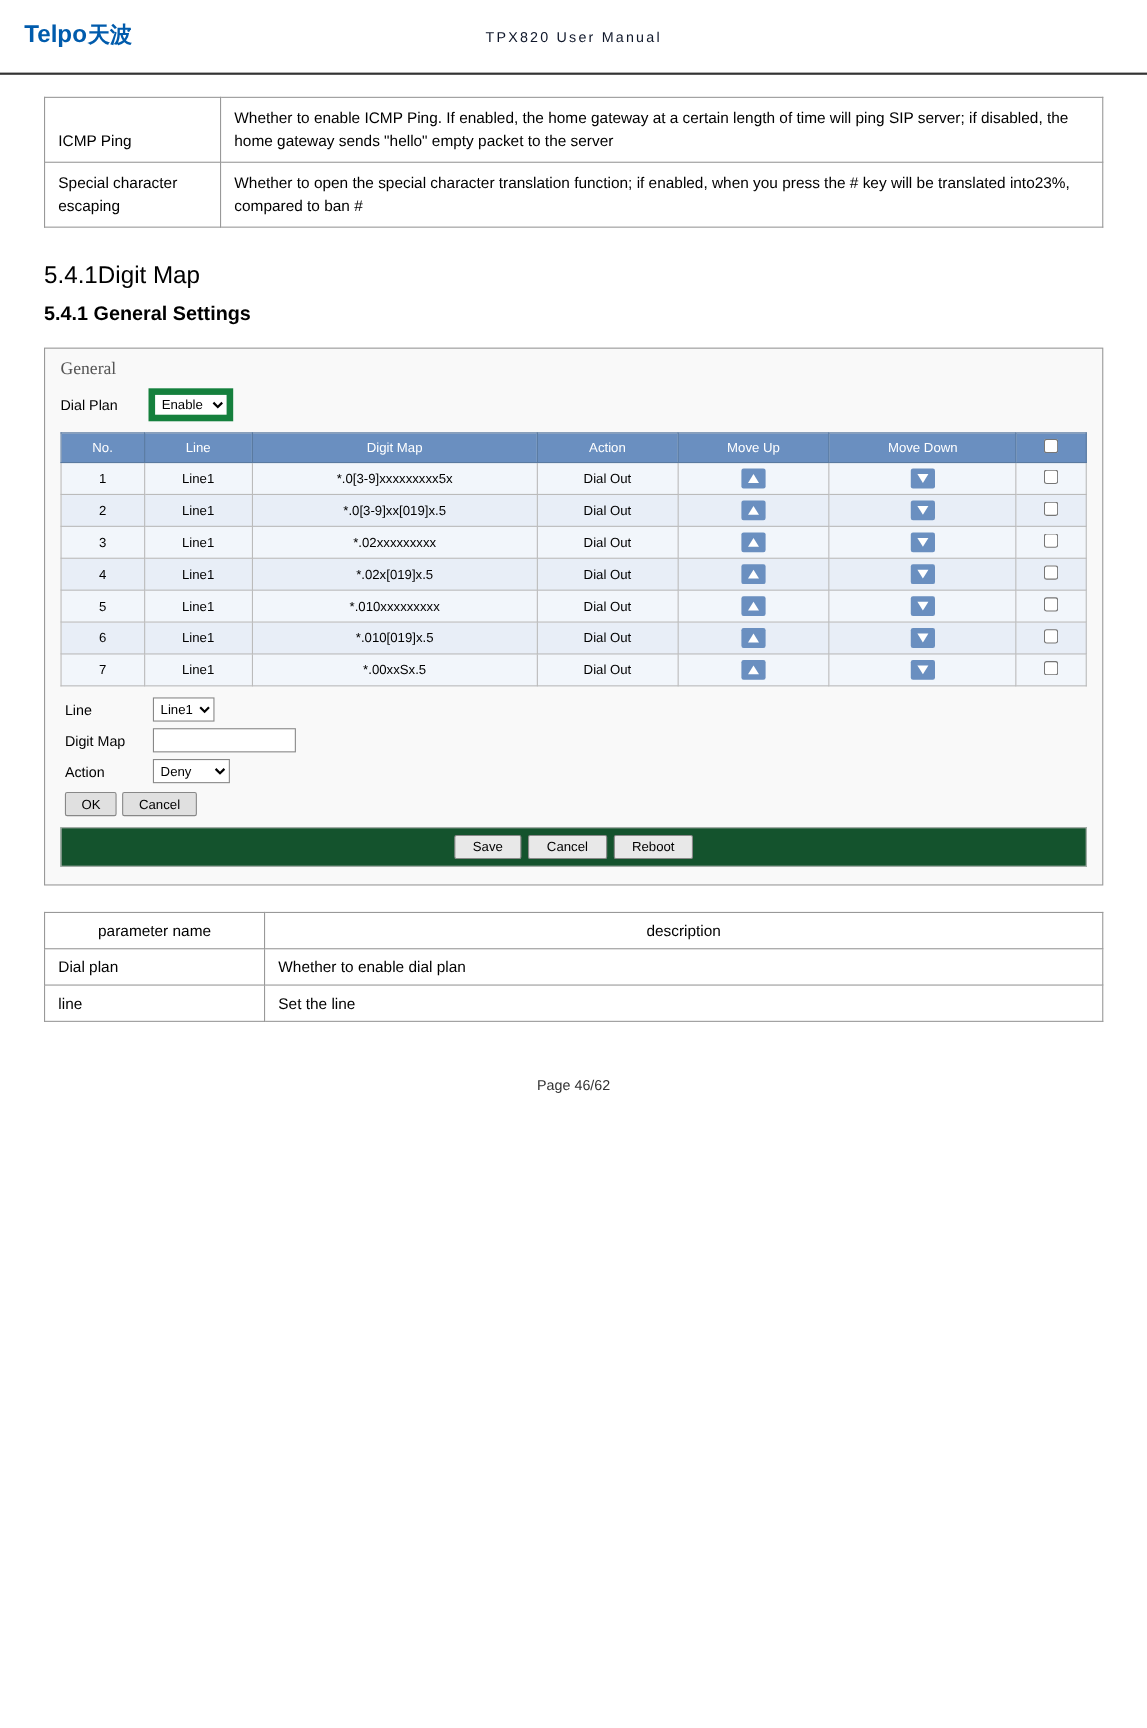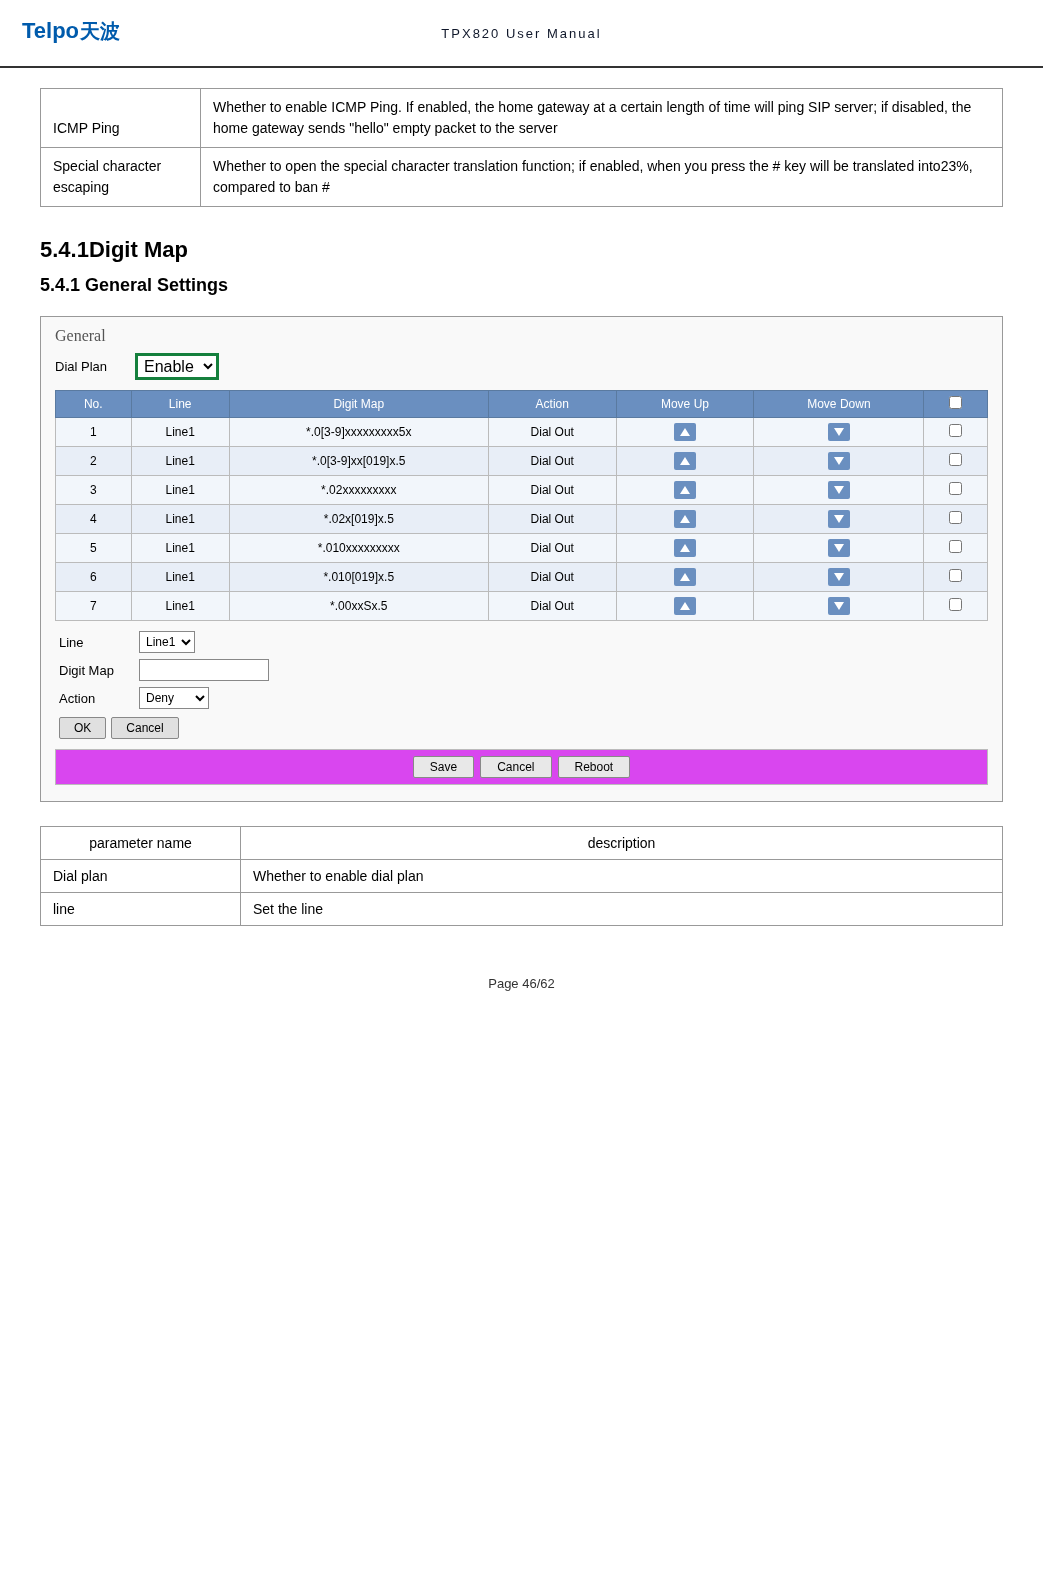--- a/index.html
+++ b/index.html
@@ -54,21 +54,21 @@
       line-height: 1.5;
     }
     .top-table td:first-child {
       width: 160px;
       vertical-align: bottom;
     }
 
     
     .section-h1 {
       font-size: 22px;
-      font-weight: bold;
+      font-weight: normal;
       margin: 24px 0 12px 0;
     }
     .section-h2 {
       font-size: 18px;
       font-weight: bold;
       margin: 12px 0 20px 0;
     }
 
     
     .general-box {
@@ -87,23 +87,23 @@
       display: flex;
       align-items: center;
       gap: 10px;
       margin-bottom: 10px;
     }
     .dial-plan-row label {
       font-size: 13px;
       min-width: 70px;
     }
     .small-select {
-      font-size: 16px;
+      font-size: 12px;
       padding: 1px 2px;
-      border: 3px solid #15803d;
+      border: 6px solid #15803d;
       background: #fff;
     }
 
     
     .digit-table {
       width: 100%;
       border-collapse: collapse;
       margin-bottom: 10px;
     }
     .digit-table th {
@@ -187,21 +187,21 @@
       padding: 3px 14px;
       font-size: 12px;
       border: 1px solid #888;
       background: #e0e0e0;
       cursor: pointer;
       border-radius: 2px;
     }
 
     
     .bottom-bar {
-      background: #d946ef;
+      background: #14532d;
       border: 1px solid #bbb;
       padding: 6px;
       display: flex;
       justify-content: center;
       gap: 6px;
       margin-top: 10px;
     }
     .bottom-bar button {
       padding: 3px 16px;
       font-size: 12px;

